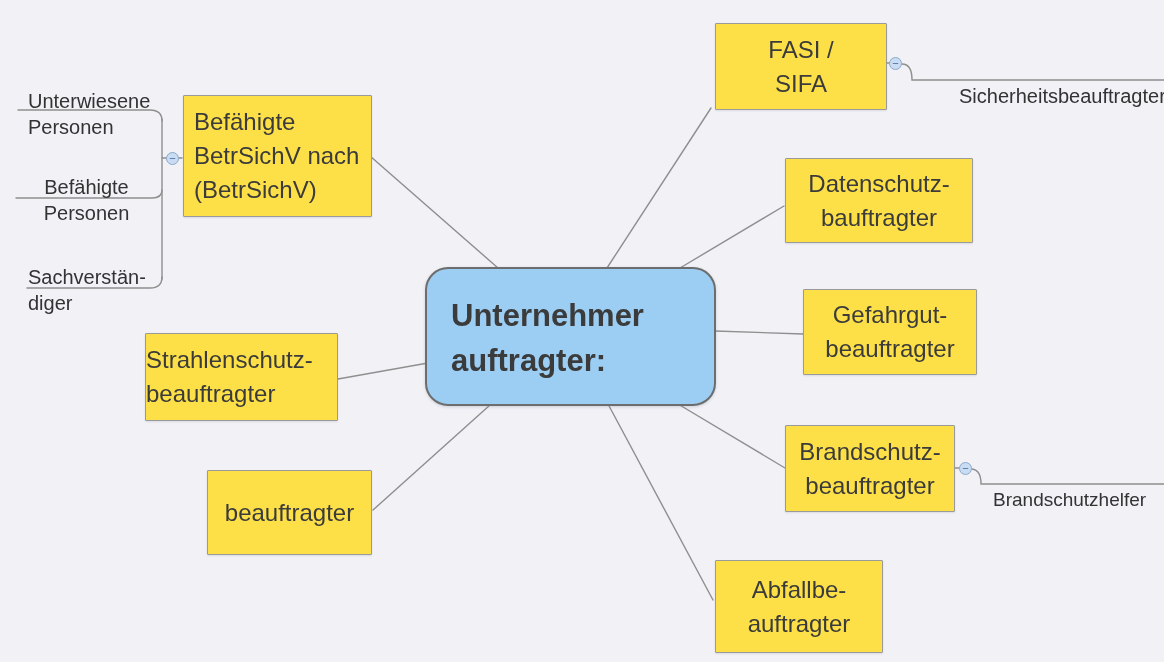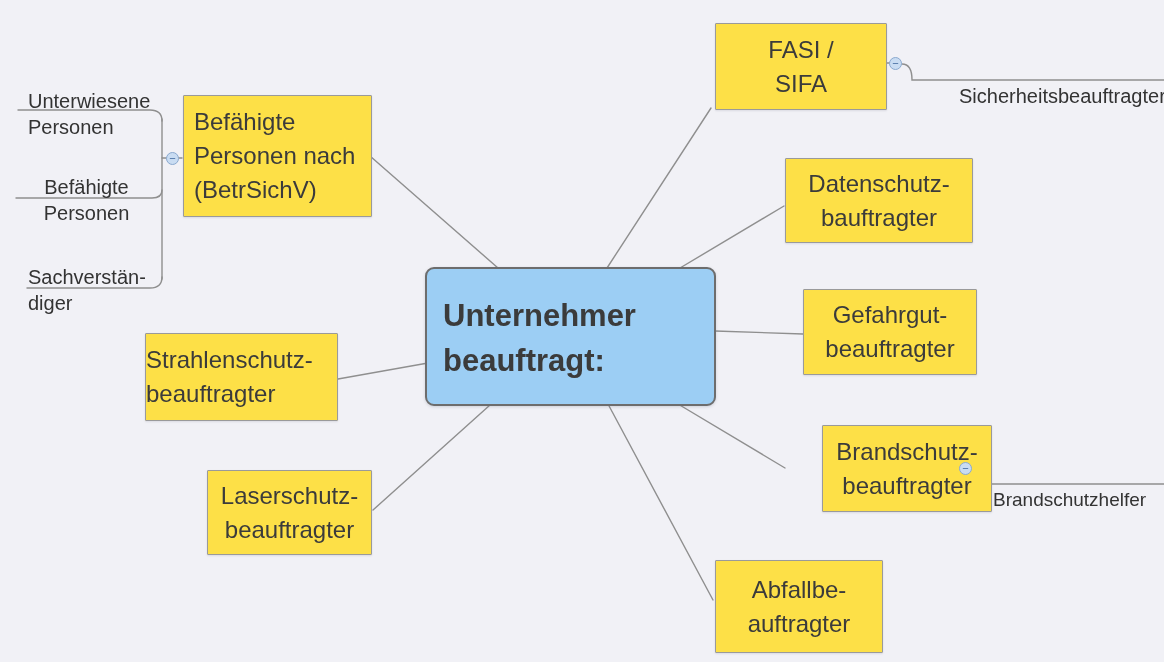--- a/index.html
+++ b/index.html
@@ -16,22 +16,22 @@
     background:#fde047;border:1.5px solid #9a9a9a;border-radius:1px;
     display:flex;flex-direction:column;justify-content:center;align-items:center;
     font-size:24px;line-height:34px;color:#3b3b3b;
     box-shadow:0 1px 2px rgba(120,120,140,0.18);
   }
   .topic.left{align-items:flex-start;}
   .topic .tline{white-space:nowrap;}
 
   .center-topic{
     position:absolute;box-sizing:border-box;
-    background:#9ccef4;border:2px solid #6d6d6d;border-radius:9px;
-    padding:24px 0 0 16px;
+    background:#9ccef4;border:2px solid #6d6d6d;border-radius:23px;
+    padding:24px 0 0 24px;
     font-size:31px;line-height:45px;font-weight:bold;color:#3b3b3b;
     box-shadow:0 1px 3px rgba(100,110,130,0.25);
   }
 
   .linetopic{
     position:absolute;color:#333333;white-space:nowrap;margin-top:31px;
   }
   .linetopic.big{font-size:20px;line-height:26px;}
   .linetopic.small{font-size:19px;line-height:26px;}
   .linetopic.center-text{text-align:center;}
@@ -68,56 +68,55 @@
 
     <path d="M 162 119 L 162 279"></path>
     <path d="M 18 110 L 150 110 Q 162 110 162 121"></path>
     <path d="M 16 198 L 152 198 Q 162 198 162 190"></path>
     <path d="M 27 288 L 150 288 Q 162 288 162 277"></path>
     <path d="M 162 158 L 182 158"></path>
   </svg>
 
   <div class="center-topic" style="left:425px;top:267px;width:291px;height:139px;">
     <div class="tline">Unternehmer</div>
-    <div class="tline">beauftragt:</div>
+    <div class="tline">auftragter:</div>
   </div>
 
   <div class="topic left" style="left:183px;top:95px;width:189px;height:122px;padding-left:10px;">
     <div class="tline">Befähigte</div>
-    <div class="tline">Personen nach</div>
+    <div class="tline">BetrSichV nach</div>
     <div class="tline">(BetrSichV)</div>
   </div>
 
   <div class="topic" style="left:715px;top:23px;width:172px;height:87px;">
     <div class="tline">FASI /</div>
     <div class="tline">SIFA</div>
   </div>
 
   <div class="topic" style="left:785px;top:158px;width:188px;height:85px;">
     <div class="tline">Datenschutz-</div>
     <div class="tline">bauftragter</div>
   </div>
 
   <div class="topic" style="left:803px;top:289px;width:174px;height:86px;">
     <div class="tline">Gefahrgut-</div>
     <div class="tline">beauftragter</div>
   </div>
 
-  <div class="topic" style="left:822px;top:425px;width:170px;height:87px;">
+  <div class="topic" style="left:785px;top:425px;width:170px;height:87px;">
     <div class="tline">Brandschutz-</div>
     <div class="tline">beauftragter</div>
   </div>
 
   <div class="topic" style="left:715px;top:560px;width:168px;height:93px;">
     <div class="tline">Abfallbe-</div>
     <div class="tline">auftragter</div>
   </div>
 
   <div class="topic" style="left:207px;top:470px;width:165px;height:85px;">
-    <div class="tline">Laserschutz-</div>
     <div class="tline">beauftragter</div>
   </div>
 
   <div class="topic left" style="left:145px;top:333px;width:193px;height:88px;">
     <div class="tline">Strahlenschutz-</div>
     <div class="tline">beauftragter</div>
   </div>
 
   <div class="linetopic big" style="left:959px;top:52px;text-align:right;">Sicherheitsbeauftragter</div>
 

